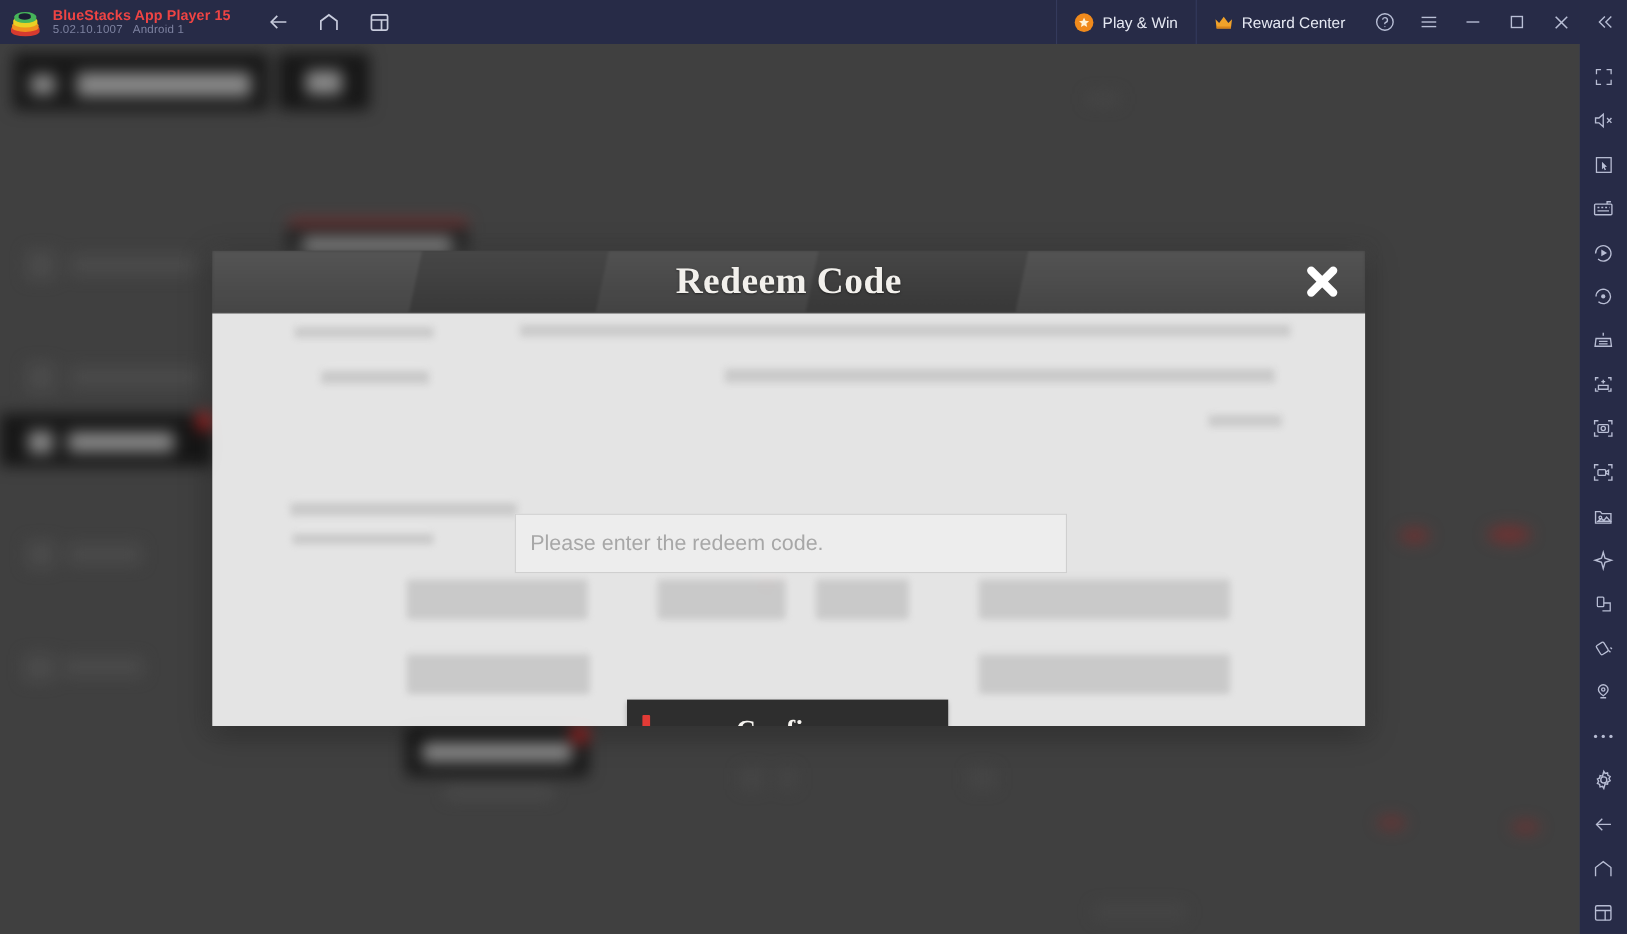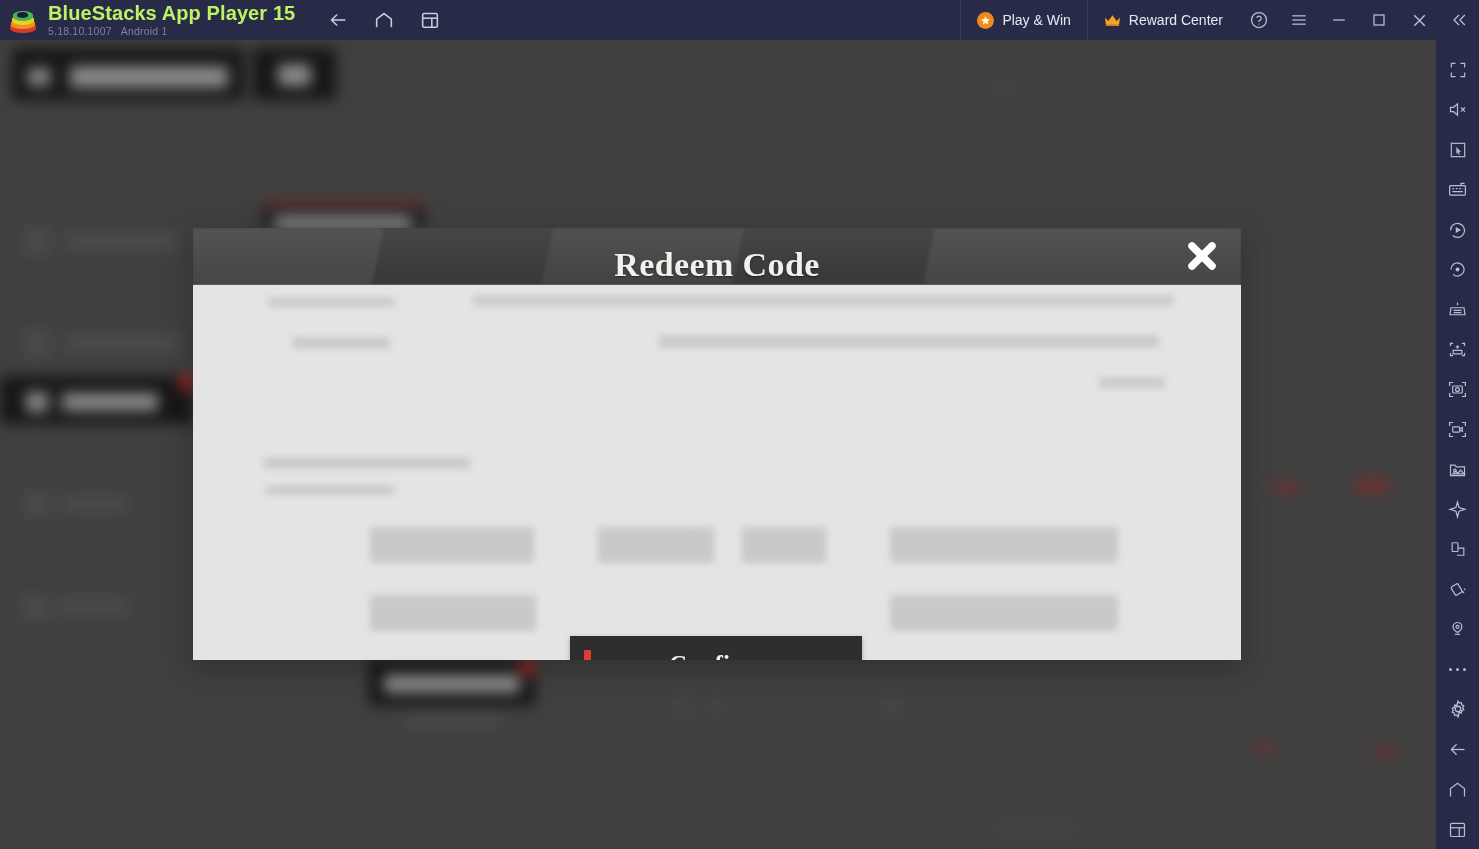--- a/index.html
+++ b/index.html
@@ -21,21 +21,21 @@
   }
   .bs-logo { width: 26px; height: 26px; margin-left: 10px; position: relative; flex: 0 0 auto; }
   .bs-logo .lyr { position: absolute; left: 0; border-radius: 50%/40%; }
   .bs-logo .l1 { width:26px; height:11px; bottom:0;   background:#d63a2f; }
   .bs-logo .l2 { width:24px; height:10px; bottom:4px; left:1px; background:#f0901f; }
   .bs-logo .l3 { width:22px; height:10px; bottom:8px; left:2px; background:#e9d024; }
   .bs-logo .l4 { width:20px; height:10px; bottom:12px;left:3px; background:#46b55a; }
   .bs-logo .l5 { width:11px; height:6px;  bottom:15px;left:7px; background:#1b1d33; }
 
   .title-text { margin-left: 12px; line-height: 1.05; }
-  .title-main { font-size: 20px; color: #bef264; font-weight: 600; letter-spacing: .1px; }
+  .title-main { font-size: 13px; color: #ef4444; font-weight: 600; letter-spacing: .1px; }
   .title-sub  { font-size: 10.5px; color: #7d82a0; margin-top: 2px; letter-spacing: .2px;}
   .title-sub span { margin-right: 9px; }
 
   .navbtns { display: flex; align-items: center; margin-left: 30px; gap: 20px; }
   .navbtn { width: 26px; height: 26px; display:flex; align-items:center; justify-content:center; cursor:pointer; }
   .navbtn svg { stroke: #c8ccdd; fill: none; stroke-width: 1.7; }
 
   .tb-right { margin-left: auto; display: flex; align-items: center; height: 40px; }
   .tb-pill {
     display:flex; align-items:center; gap:8px; height:40px; padding: 0 16px;
@@ -84,21 +84,21 @@
   
   .dim-overlay { position:absolute; inset:0; background:rgba(0,0,0,0.18); z-index:20;}
   .modal {
     position:absolute; left:193px; top:228px; width:1048px; height:432px;
     z-index:30;
     box-shadow: 0 6px 26px rgba(0,0,0,0.35);
   }
   .modal-header {
     position:relative; height:57px; width:100%;
     background:#434343;
-    display:flex; align-items:flex-end; justify-content:center;
+    display:flex; align-items:center; justify-content:center;
     overflow:hidden;
     border-bottom:1px solid #5a5a5a;
   }
   .modal-header::before{
     content:""; position:absolute; inset:0;
     background:
       linear-gradient(102deg, rgba(255,255,255,0.055) 0 18%, rgba(0,0,0,0.05) 18% 34%, rgba(255,255,255,0.04) 34% 52%, rgba(0,0,0,0.06) 52% 70%, rgba(255,255,255,0.05) 70% 100%),
       linear-gradient(180deg,#4a4a4a,#3b3b3b);
     filter: blur(1.5px);
   }
@@ -250,39 +250,40 @@
         <div class="gl" style="left:71px;  top:172px; width:206px; height:12px;"></div>
         <div class="gl" style="left:73px;  top:200px; width:128px; height:10px;"></div>
         <div class="gl" style="left:177px; top:242px; width:164px; height:36px;"></div>
         <div class="gl" style="left:405px; top:242px; width:116px; height:36px;"></div>
         <div class="gl" style="left:549px; top:242px; width:84px;  height:36px;"></div>
         <div class="gl" style="left:697px; top:242px; width:228px; height:36px;"></div>
         <div class="gl" style="left:177px; top:310px; width:166px; height:36px;"></div>
         <div class="gl" style="left:697px; top:310px; width:228px; height:36px;"></div>
       </div>
 
+      <input class="code-input" type="text" placeholder="Please enter the redeem code." style="">
 
       <button class="confirm-btn">
         <span class="confirm-label">Confirm</span>
       </button>
     </div>
   </div>
 
   <div class="titlebar">
     <div class="bs-logo">
       <div class="lyr l1"></div>
         <div class="lyr l2"></div>
         <div class="lyr l3"></div>
       <div class="lyr l4"></div>
         <div class="lyr l5"></div>
     </div>
     <div class="title-text">
       <div class="title-main">BlueStacks App Player 15</div>
       <div class="title-sub">
-        <span>5.18.10.1007</span><span>Android 1</span>
+        <span>5.02.10.1007</span><span>Android 1</span>
       </div>
     </div>
 
     <div class="navbtns">
       <div class="navbtn">
         <svg viewBox="0 0 24 24" width="22" height="22">
             <path d="M20 12H5"></path>
             <path d="M11 6l-6 6 6 6"></path>
           </svg>
       </div>

